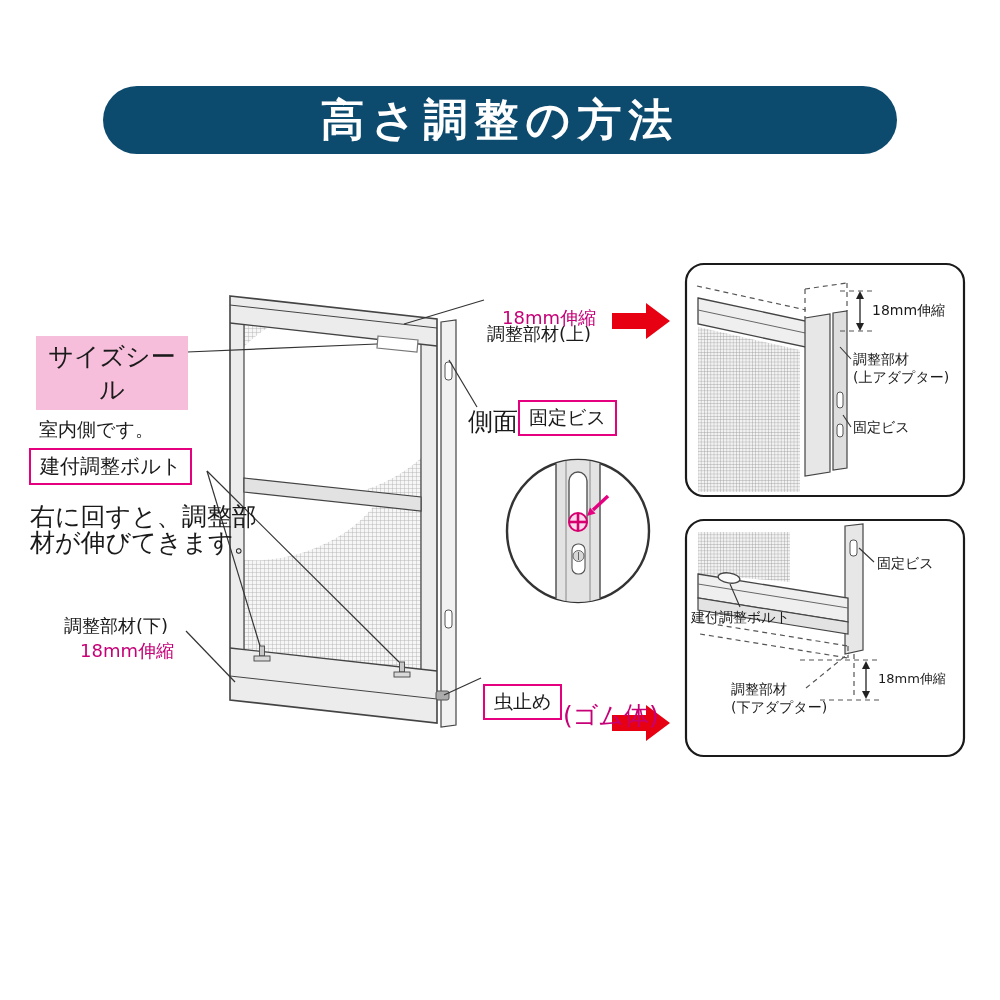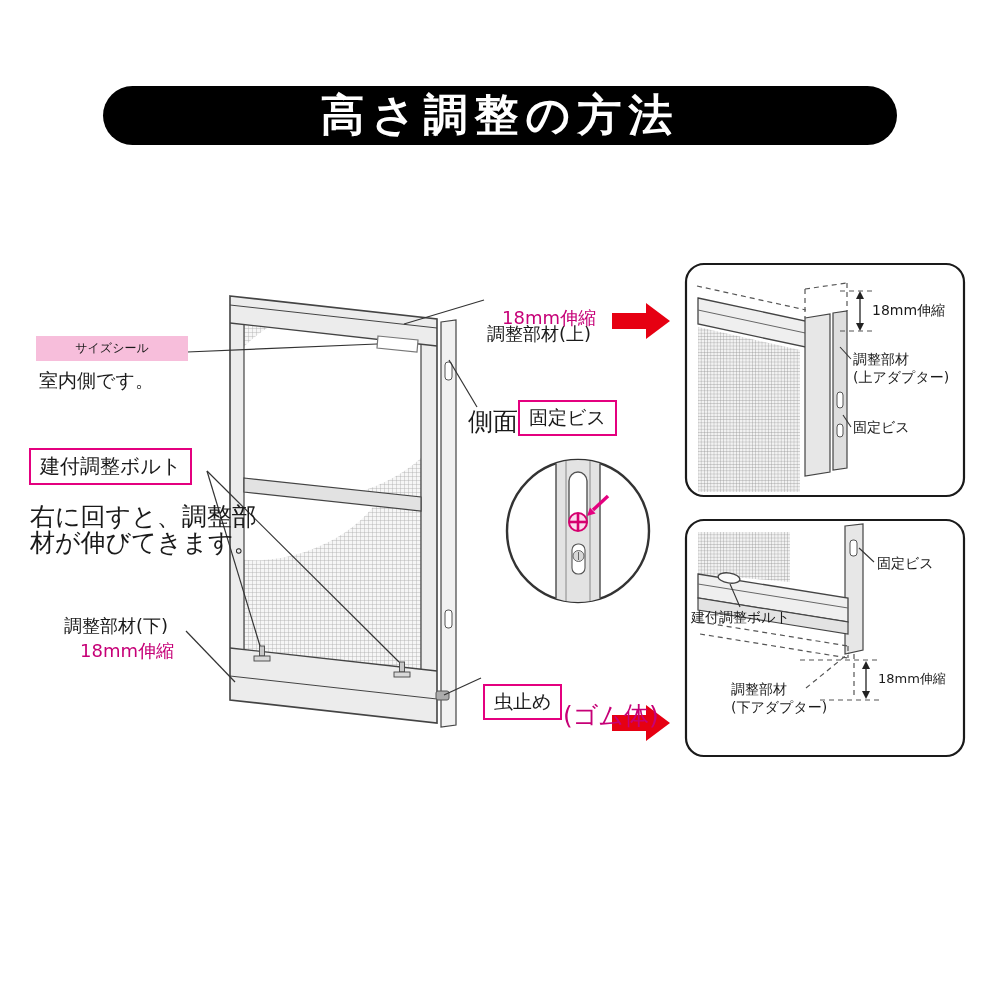--- a/index.html
+++ b/index.html
@@ -1,35 +1,35 @@
 <!DOCTYPE html>
 <html><head>
 <meta charset="utf-8">
 <style>
   * { margin:0; padding:0; box-sizing:border-box; }
   html,body { width:1000px; height:1000px; background:#ffffff;
     font-family:"DejaVu Sans","Liberation Sans",sans-serif; color:#1a1a1a; }
   .canvas { position:relative; width:1000px; height:1000px; overflow:hidden; background:#fff; }
 
-  .banner { position:absolute; left:103px; top:86px; width:794px; height:59px;
-    background:#000000; border-radius:35px; display:flex; align-items:center; justify-content:center; }
+  .banner { position:absolute; left:103px; top:86px; width:794px; height:68px;
+    background:#0c4a6e; border-radius:35px; display:flex; align-items:center; justify-content:center; }
   .banner span { color:#fff; font-size:44px; font-weight:bold; letter-spacing:7px; }
 
   svg.art { position:absolute; left:0; top:0; }
 
   .lbl { position:absolute; white-space:nowrap; line-height:1.15; }
   .f19 { font-size:25px; }
   .f18 { font-size:18px; }
   .f14 { font-size:14px; }
   .f13 { font-size:13px; }
   .magenta { color:#c60077; }
   .box-magenta { position:absolute; border:2.5px solid #e4007f; background:#fff;
     padding:3px 9px; font-size:19px; white-space:nowrap; }
   .seal-block { position:absolute; left:36px; top:336px; width:152px; }
-  .pink-strip { background:#f7bedb; text-align:center; padding:4px 4px; font-size:12px; }
+  .pink-strip { background:#f7bedb; text-align:center; padding:4px 4px; font-size:25px; }
   .seal-note { margin-top:7px; padding-left:3px; font-size:19px; background:#fff; }
 </style>
 </head>
 <body>
 
 <div class="canvas">
 
   <div class="banner">
     <span>高さ調整の方法</span>
   </div>

